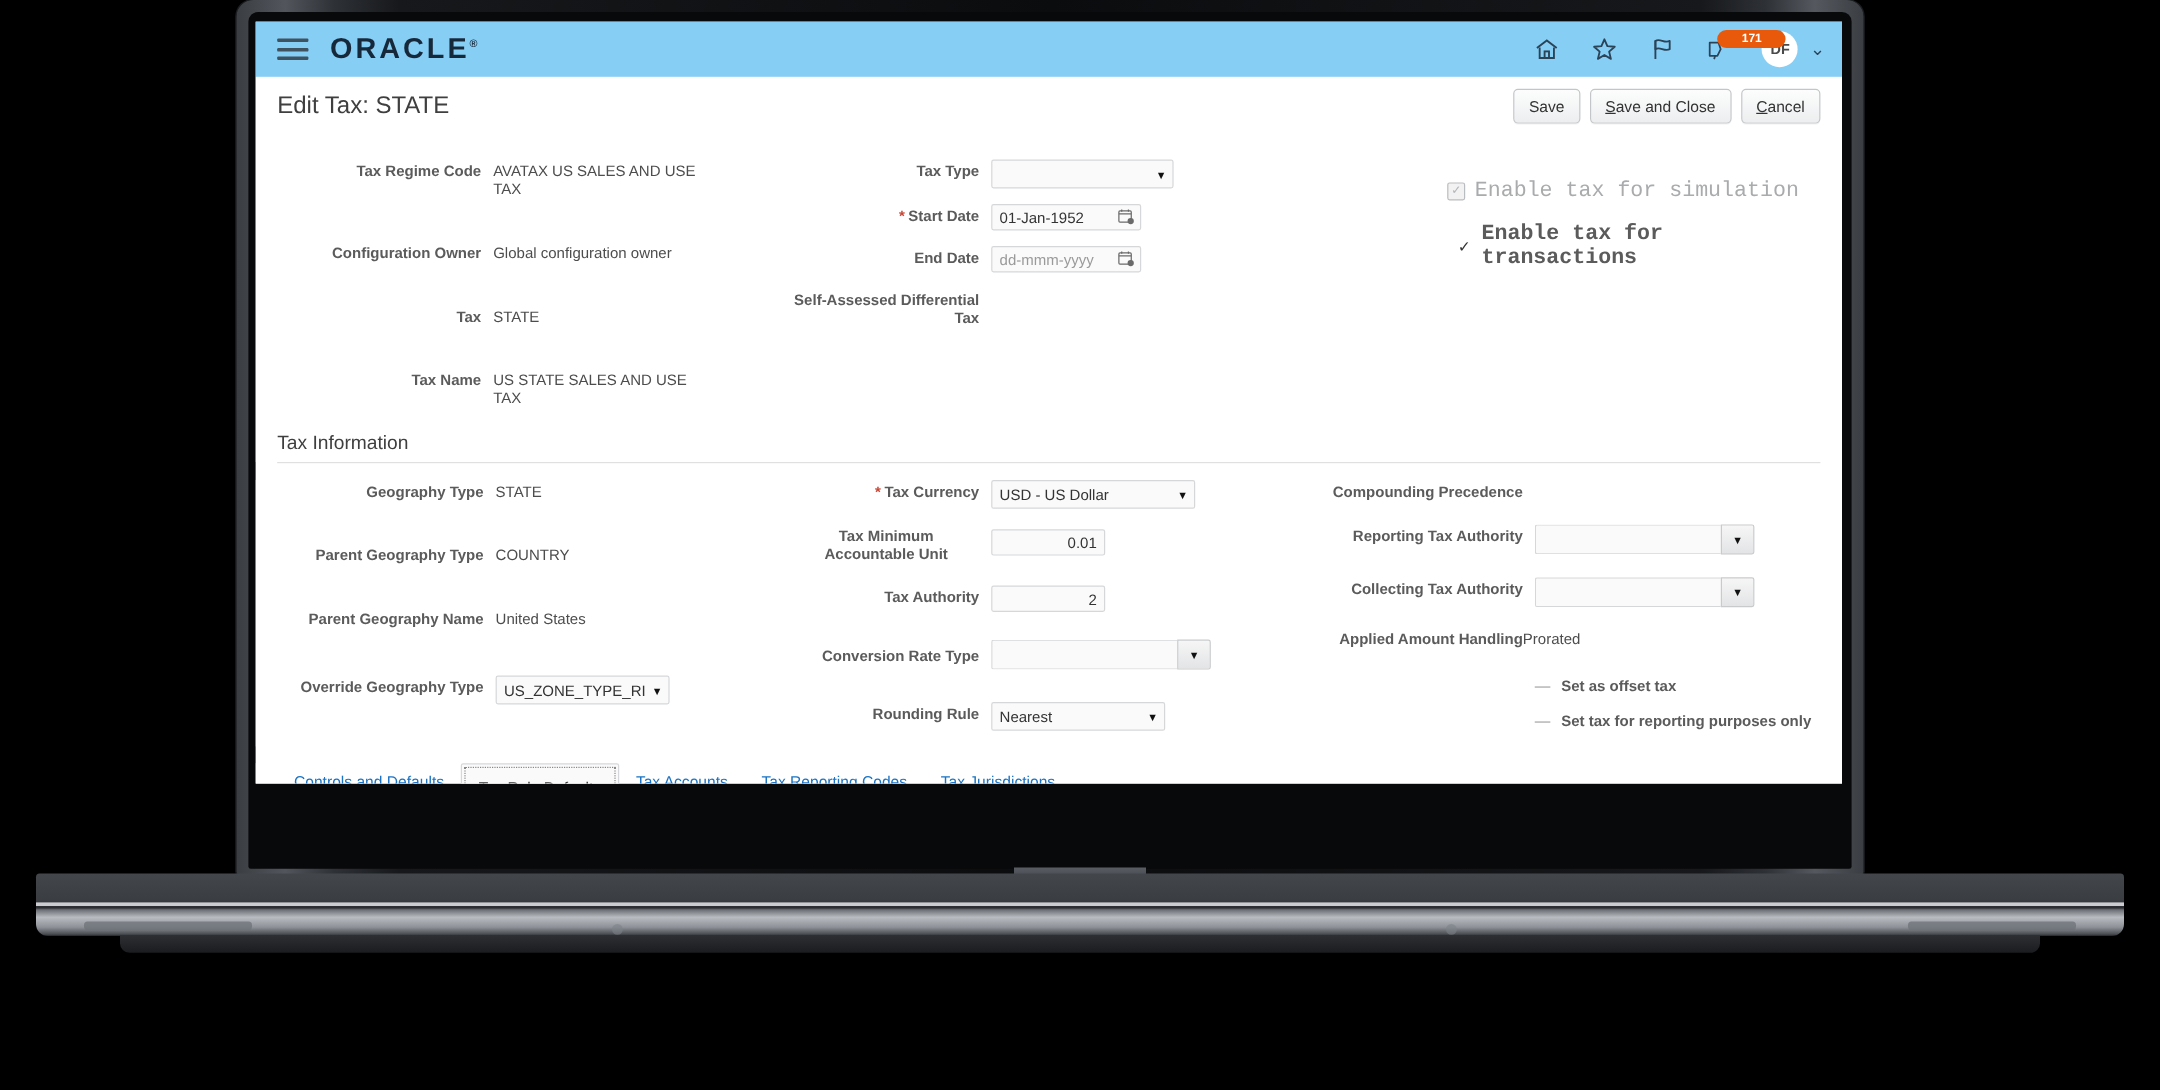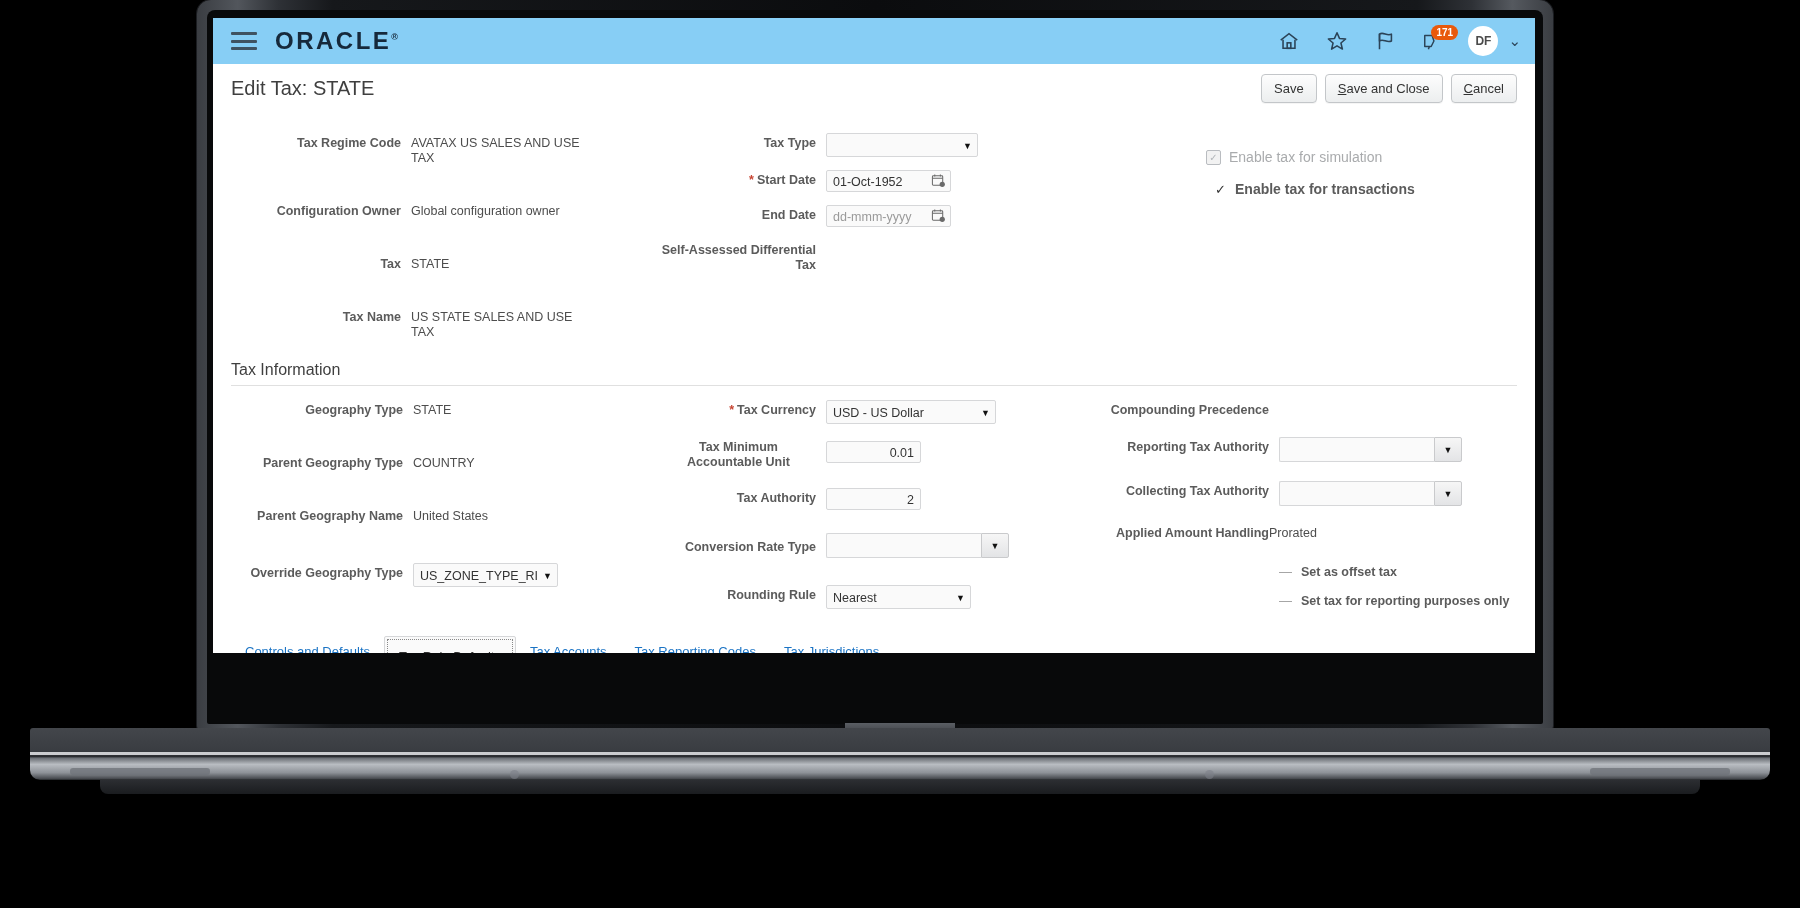--- a/index.html
+++ b/index.html
@@ -43,21 +43,21 @@
   #gheader{height:46px;background:#87ceF5;display:flex;align-items:center;position:relative;}
   #hamburger{margin-left:18px;width:26px;height:18px;display:flex;flex-direction:column;justify-content:space-between;cursor:pointer;}
   #hamburger span{display:block;height:3px;background:#3f5260;border-radius:1px;}
   #brand{margin-left:18px;font-size:24px;font-weight:bold;letter-spacing:2.5px;color:#16293b;font-family:"Liberation Sans",sans-serif;}
   #brand sup{font-size:9px;vertical-align:super;letter-spacing:0;}
   #hdr-right{position:absolute;right:14px;display:flex;align-items:center;gap:22px;}
   .hicon{width:26px;height:26px;display:flex;align-items:center;justify-content:center;cursor:pointer;position:relative;}
   .hicon svg{display:block;}
   #badge{
     position:absolute;top:-3px;left:11px;background:#e8590c;color:#fff;
-    font-size:10px;font-weight:bold;border-radius:9px;padding:1px 5px;line-height:13px;
+    font-size:10px;font-weight:bold;border-radius:9px;padding:1px 20px;line-height:13px;
   }
   #avatar{
     width:30px;height:30px;border-radius:50%;background:#fff;color:#4a4a4a;
     display:flex;align-items:center;justify-content:center;font-size:12px;font-weight:bold;
   }
   #avchev{color:#2b4357;font-size:15px;margin-left:-12px;cursor:pointer;}
 
   
   #titlebar{display:flex;align-items:center;padding:10px 18px 8px 18px;background:#fff;}
   #pagetitle{font-size:20px;color:#3f3f3f;font-weight:normal;}
@@ -113,21 +113,21 @@
     display:flex;align-items:center;justify-content:center;font-size:9px;color:#111;cursor:pointer;
   }
 
   .chkrow{display:flex;align-items:center;margin-bottom:16px;}
   .chkbox{
     width:13px;height:13px;border:1px solid #b9bcc0;background:#f2f2f2;border-radius:2px;
     margin-right:8px;display:flex;align-items:center;justify-content:center;
     font-size:10px;color:#b2b5b9;
   }
   .chkmark{width:13px;margin-right:8px;color:#333;font-size:13px;text-align:center;}
-  .chklbl{font-size:14px;color:#5b5b5b;font-weight:bold;}
+  .chklbl{font-size:18px;color:#5b5b5b;font-weight:bold;font-family:Liberation Mono, monospace;}
   .chklbl.dim{color:#a9abad;font-weight:normal;}
 
   .dashrow{display:flex;align-items:center;margin-bottom:14px;}
   .dash{color:#9b9b9b;margin-right:9px;font-size:13px;}
   .dashlbl{font-size:12.5px;color:#5b5b5b;font-weight:bold;}
 
   #sectitle{font-size:16px;color:#3f3f3f;padding:8px 18px 6px 18px;background:#fff;}
   #secrule{height:1px;background:#e0e0e0;margin:0 18px 14px 18px;}
 
   
@@ -234,21 +234,21 @@
               <span class="arw">▼</span>
             </div>
           </div>
 
           <div class="row">
             <div class="lbl" style="width:155px;">
               <span class="req">*</span><span>Start Date</span>
             </div>
             <div class="datewrap" style="margin-left:10px;">
               <div class="inp" style="width:125px;padding-right:24px;">
-                <span>01-Oct-1952</span>
+                <span>01-Jan-1952</span>
               </div>
               <span class="cal">
                 <svg width="15" height="15" viewBox="0 0 16 16" fill="none" stroke="#6a6a6a" stroke-width="1.1">
                   <rect x="1.5" y="3" width="11" height="10" rx="1"></rect>
                   <path d="M1.5 5.6 H12.5"></path>
                     <path d="M4 1.6 V3.6"></path>
                     <path d="M10 1.6 V3.6"></path>
                   <circle cx="12" cy="12" r="2.8" fill="#6a6a6a" stroke="none"></circle>
                 </svg>
               </span>

